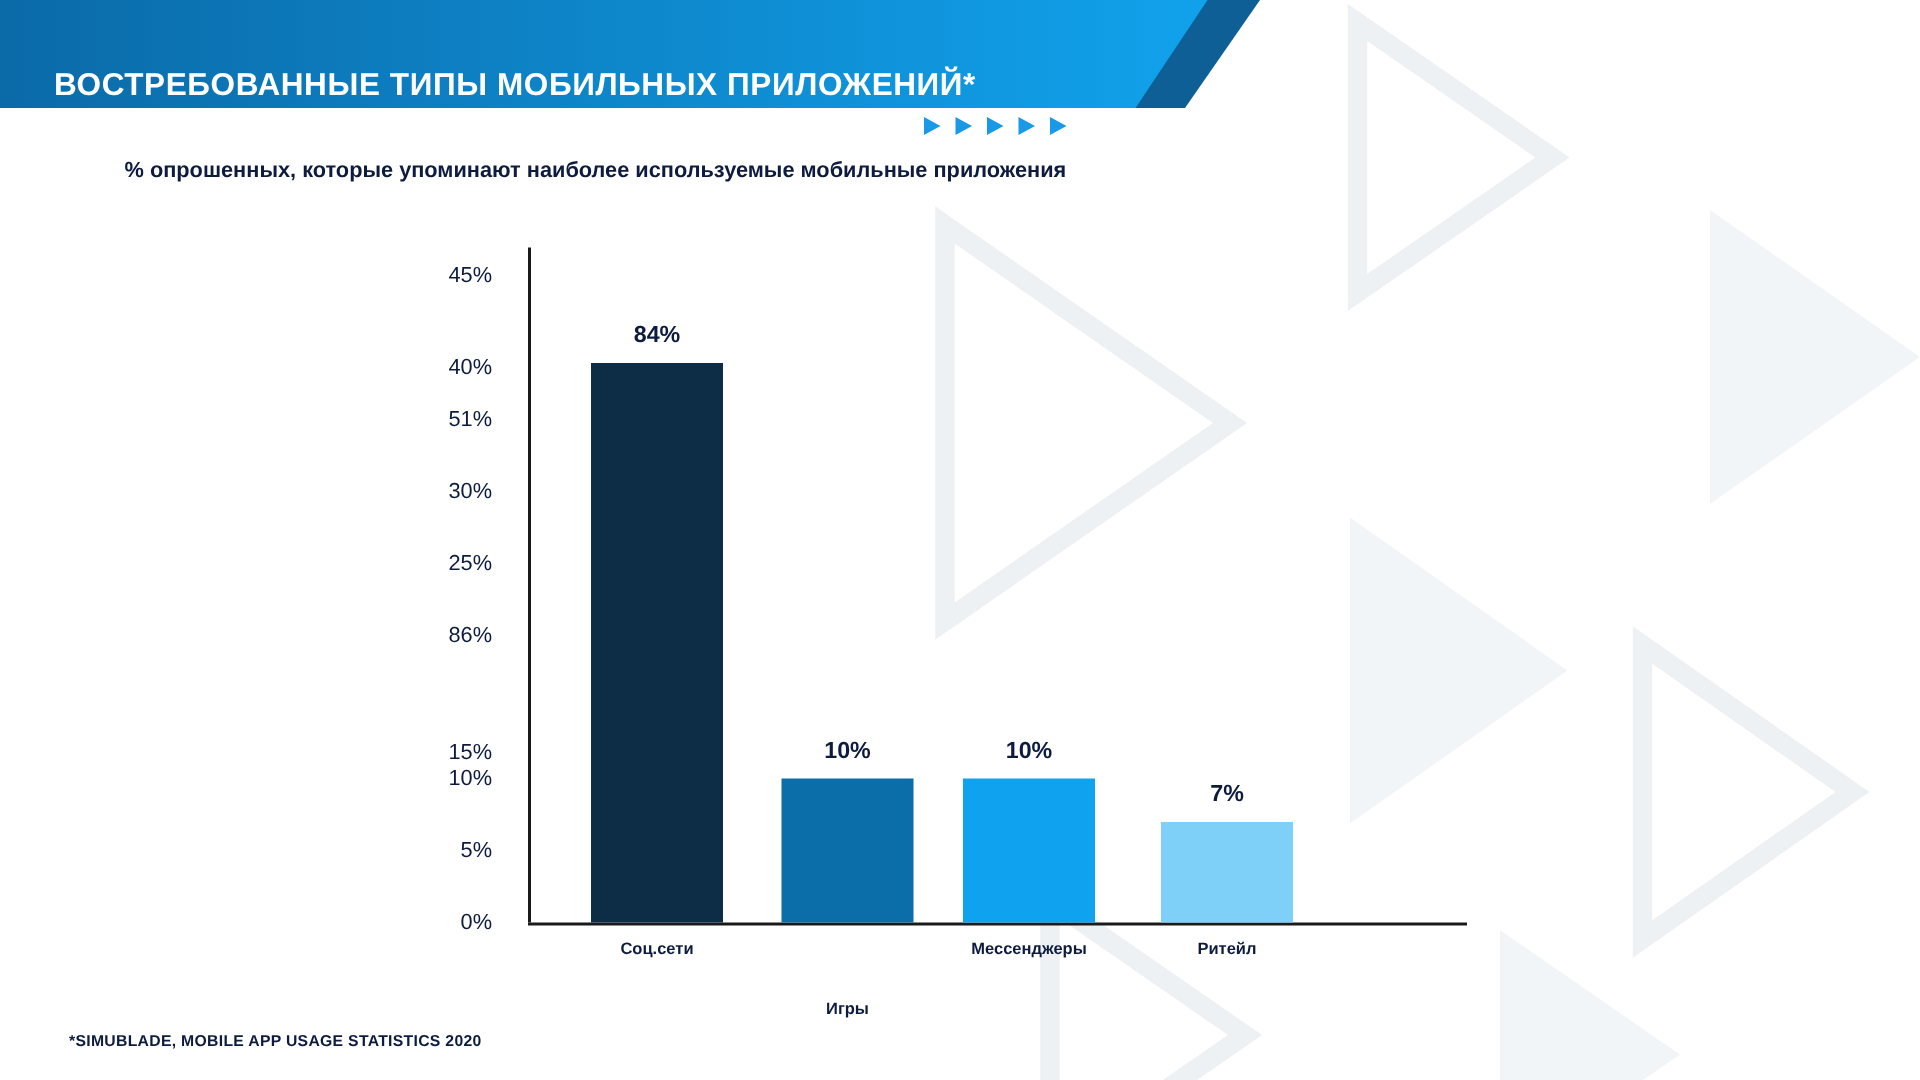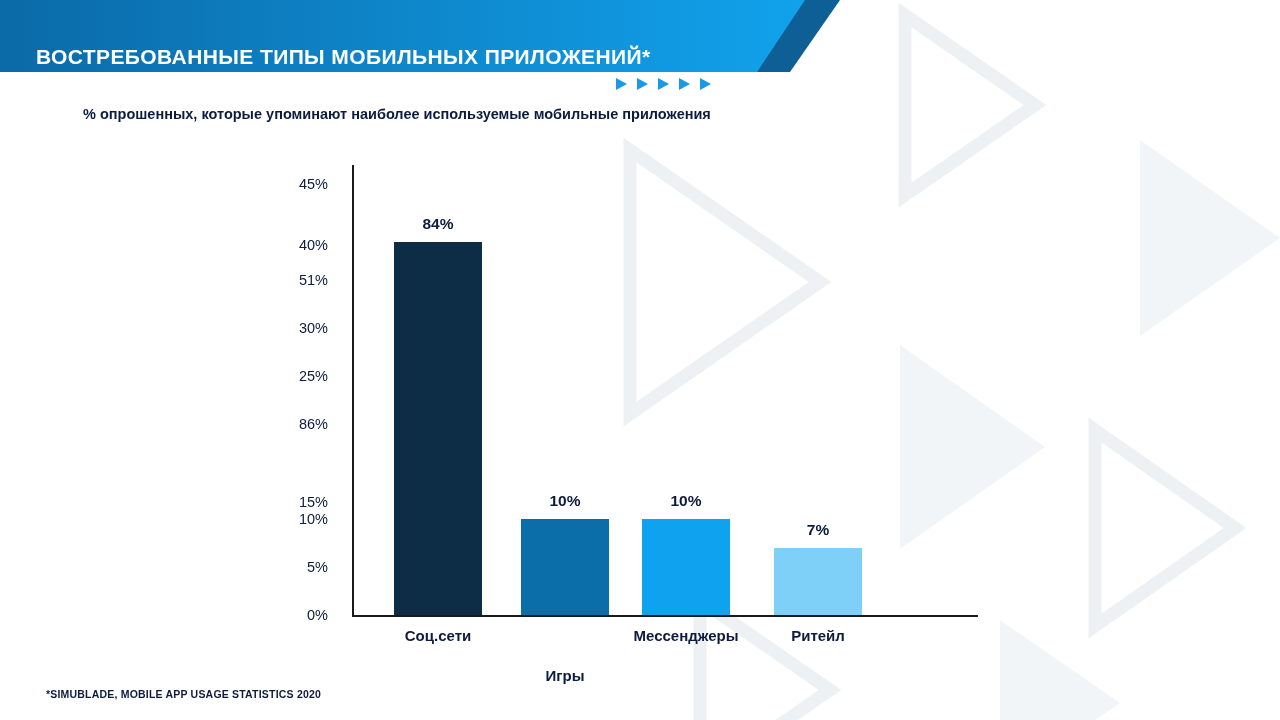--- a/index.html
+++ b/index.html
@@ -134,21 +134,21 @@
     width: 100%;
     text-align: center;
     font-size: 15.5px;
     font-weight: bold;
     color: #0d1b3e;
   }
   .x-label {
     position: absolute;
     top: 462px;
     text-align: center;
-    font-size: 15px;
+    font-size: 11px;
     font-weight: bold;
     color: #0d1b3e;
     white-space: nowrap;
   }
 
   
   .footnote {
     position: absolute;
     left: 46px;
     top: 688px;

